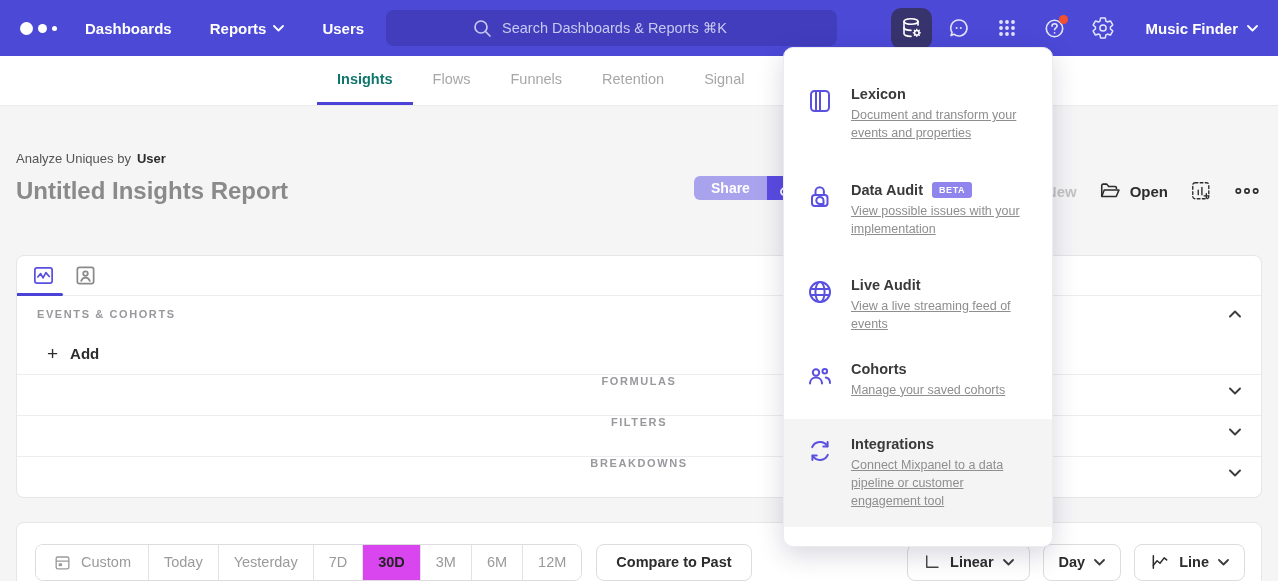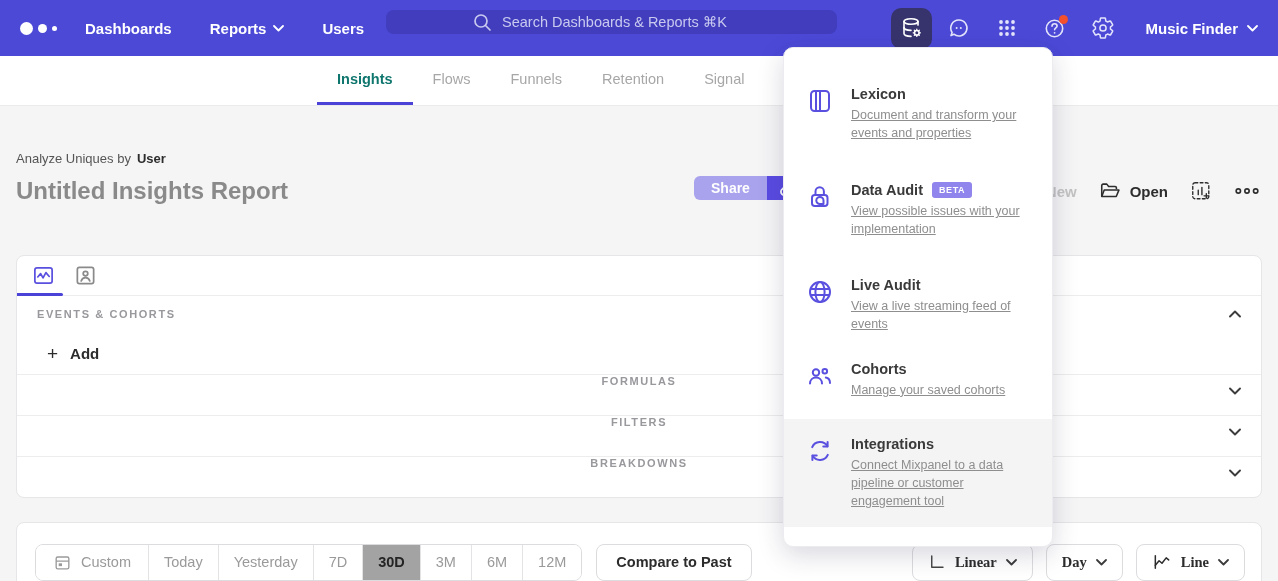--- a/index.html
+++ b/index.html
@@ -8,21 +8,21 @@
 
   
   .topnav { position:relative; height:56px; background:#4b49d6; display:flex; align-items:center; padding:0 20px; z-index:5; }
   .logo { display:flex; align-items:center; gap:5px; margin-right:28px; }
   .logo .d1{ width:13px;height:13px;border-radius:50%;background:#fff;}
   .logo .d2{ width:9px;height:9px;border-radius:50%;background:#fff;}
   .logo .d3{ width:5px;height:5px;border-radius:50%;background:#fff;}
   .nav-links { display:flex; align-items:center; gap:38px; }
   .nav-link { color:#fff; font-size:15px; font-weight:600; display:flex; align-items:center; gap:7px; cursor:pointer; }
   .chev { display:inline-block; }
-  .search-pill { position:absolute; left:386px; top:10px; width:451px; height:24px; background:#413dbd; border-radius:8px; display:flex; align-items:center; justify-content:center; }
+  .search-pill { position:absolute; left:386px; top:10px; width:451px; height:36px; background:#413dbd; border-radius:8px; display:flex; align-items:center; justify-content:center; }
   .search-pill svg { margin-right:10px; }
   .search-pill input { background:transparent; border:none; outline:none; width:248px; color:#fff; font-size:14.5px; font-family:"Liberation Sans", sans-serif; }
   .search-pill input::placeholder { color:#c9c9f0; }
   .nav-right { position:absolute; right:12px; top:0; height:56px; display:flex; align-items:center; gap:5px; }
   .nav-icon-btn { width:43px; height:40px; display:flex; align-items:center; justify-content:center; border-radius:10px; position:relative; cursor:pointer; }
   .nav-icon-btn.active { background:#37336d; width:41px; height:41px; }
   .alert-dot { position:absolute; top:7px; right:8px; width:9px; height:9px; border-radius:50%; background:#f4502e; }
   .project-switcher { display:flex; align-items:center; gap:9px; margin-left:8px; color:#fff; font-size:15px; font-weight:700; cursor:pointer; padding:0 8px; }
 
   
@@ -57,24 +57,24 @@
   .sec-chevron { margin-left:auto; display:flex; cursor:pointer; }
   .add-row { height:42px; display:flex; align-items:center; padding-left:30px; }
   .add-btn { display:flex; align-items:center; gap:12px; font-size:15px; font-weight:600; color:#2c2c2c; background:none; border:none; cursor:pointer; font-family:"Liberation Sans",sans-serif; }
   .plus { font-size:19px; font-weight:400; color:#2c2c2c; line-height:1; }
 
   
   .toolbar { margin-top:24px; height:80px; padding:12px 16px; display:flex; align-items:center; }
   .seg-group { display:flex; align-items:stretch; border:1px solid #dcdcde; border-radius:8px; height:37px; overflow:hidden; margin-left:2px; }
   .seg { display:flex; align-items:center; gap:9px; padding:0 15px; font-size:14.5px; color:#9a9a9a; border-left:1px solid #e3e3e5; cursor:pointer; background:#fff; }
   .seg:first-child { border-left:none; padding:0 17px; }
-  .seg.selected { background:#a3a3a3; color:#242424; font-weight:700; }
+  .seg.selected { background:#d946ef; color:#242424; font-weight:700; }
   .compare-btn { margin-left:14px; height:37px; border:1px solid #dcdcde; border-radius:8px; background:#fff; padding:8px 19px; font-size:14.5px; font-weight:600; color:#2c2c2c; cursor:pointer; font-family:"Liberation Sans",sans-serif; }
   .tb-right { margin-left:auto; display:flex; gap:13px; }
-  .tb-btn { height:37px; border:1px solid #dcdcde; border-radius:8px; background:#fff; padding:0 15px; display:flex; align-items:center; gap:9px; font-size:14.5px; font-weight:600; color:#2c2c2c; cursor:pointer; font-family:Liberation Serif, serif; }
+  .tb-btn { height:37px; border:1px solid #dcdcde; border-radius:8px; background:#fff; padding:0 15px; display:flex; align-items:center; gap:9px; font-size:14.5px; font-weight:600; color:#2c2c2c; cursor:pointer; font-family:Liberation Sans, sans-serif; }
 
   
   .data-menu { position:absolute; left:783px; top:47px; width:270px; height:500px; background:#fff; border:1px solid #ececf0; border-radius:10px; box-shadow:0 8px 26px rgba(40,40,80,.18); z-index:100; padding-top:38px; }
   .menu-item { display:flex; padding:0 18px 0 22px; cursor:pointer; }
   .menu-item.highlight { background:#f4f4f5; padding-top:17px; padding-bottom:17px; }
   .mi-icon { width:28px; height:28px; margin-right:17px; flex-shrink:0; margin-top:1px; }
   .mi-title-row { display:flex; align-items:center; }
   .mi-title { font-size:14.5px; font-weight:700; color:#3a3a3a; }
   .mi-badge { margin-left:9px; background:#8f85ec; color:#fff; font-size:9px; font-weight:700; letter-spacing:.6px; padding:3px 7px; border-radius:3px; }
   .mi-desc { margin-top:4px; font-size:12.5px; color:#8e8e8e; line-height:1.45; max-width:178px;text-decoration:underline; }

